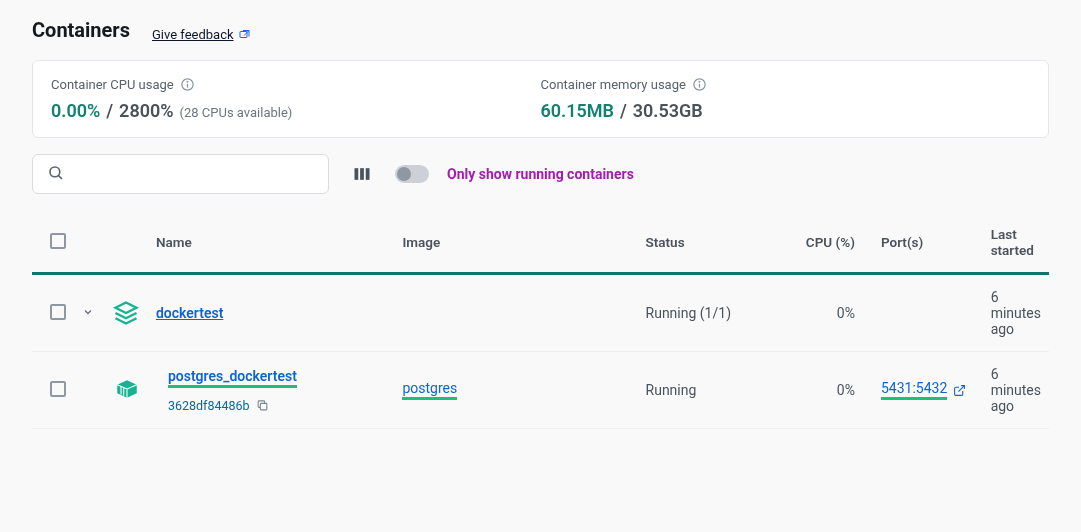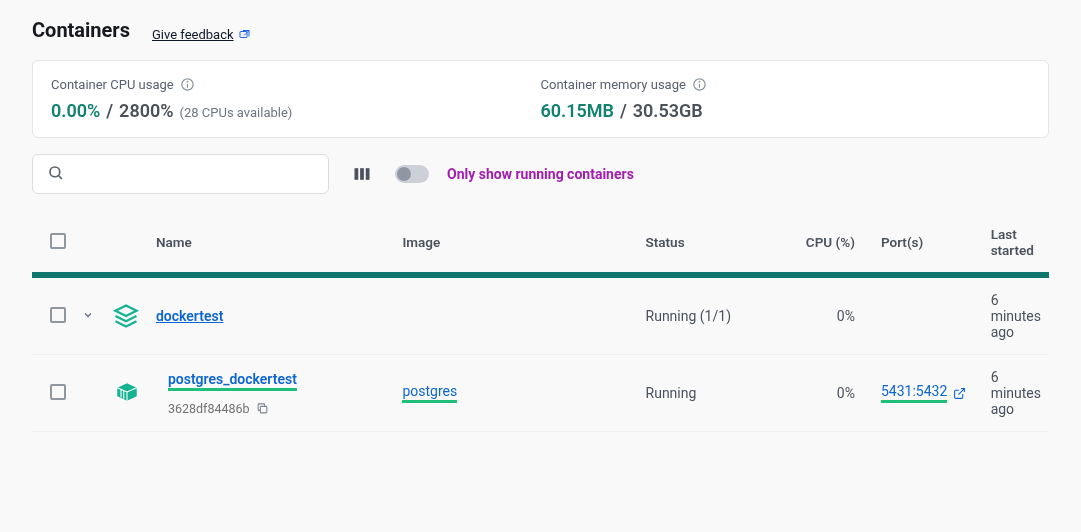--- a/index.html
+++ b/index.html
@@ -47,29 +47,29 @@
     .search-input { border:none; outline:none; flex:1; font-size:14px; color:#3e4651; background:transparent; }
     .search-input::placeholder { color:#7e8794; }
     .columns-btn { display:inline-flex; align-items:center; justify-content:center; width:30px; height:30px; color:#4a525d; cursor:pointer; }
     .toggle {
       width:34px; height:18px; background:#cdd1d7; border-radius:10px; position:relative; cursor:pointer;
     }
     .toggle-knob { position:absolute; left:2px; top:2px; width:14px; height:14px; border-radius:50%; background:#8f97a3; }
     .toggle-label { color:#a21caf; font-size:14px;font-weight:bold; }
 
     .table { width:100%; border-collapse:collapse; }
-    .th-row td { font-size: 13.5px; color:#4a525d; font-weight:600; padding: 14px 8px; border-bottom:6px solid #0f766e; }
+    .th-row td { font-size: 13.5px; color:#4a525d; font-weight:600; padding: 14px 8px; border-bottom:3px solid #0f766e; }
     .body-row td { padding: 14px 8px; border-bottom:1px solid #efeff1; color:#4a525d; vertical-align:middle; }
     .chk { width: 16px; height:16px; border:2px solid #8f97a3; border-radius:2px; display:inline-block; cursor:pointer; }
     .expand-btn { display:inline-flex; cursor:pointer; color:#677080; }
     .stack-icon svg, .container-icon svg { display:block; }
     .link { color:#0d66d0; text-decoration:underline; cursor:pointer; font-weight:600; }
     .link-normal { color:#0d66d0; text-decoration:underline; cursor:pointer; }
     .green-underline { border-bottom: 3px solid #1ebf7b; padding-bottom:1px; display:inline-block; text-decoration:none; }
-    .sub-id-row { display:flex; align-items:center; gap:6px; color:#737373; font-size:12.5px; margin-top:10px; }
+    .sub-id-row { display:flex; align-items:center; gap:6px; color:#0369a1; font-size:12.5px; margin-top:10px; }
     .copy-icon { display:inline-flex; cursor:pointer; color:#7c8591; }
     .port-cell { display:flex; align-items:center; gap:6px; }
     .ext-link-icon { display:inline-flex; color:#0d66d0; cursor:pointer; }
     .cell-right { text-align:right; }
 
     .col-chk { width:40px; padding-left:18px !important; }
     .col-expand { width:30px; }
     .col-icon { width:44px; }
     .col-name { width:250px; }
     .col-image { width:250px; }

